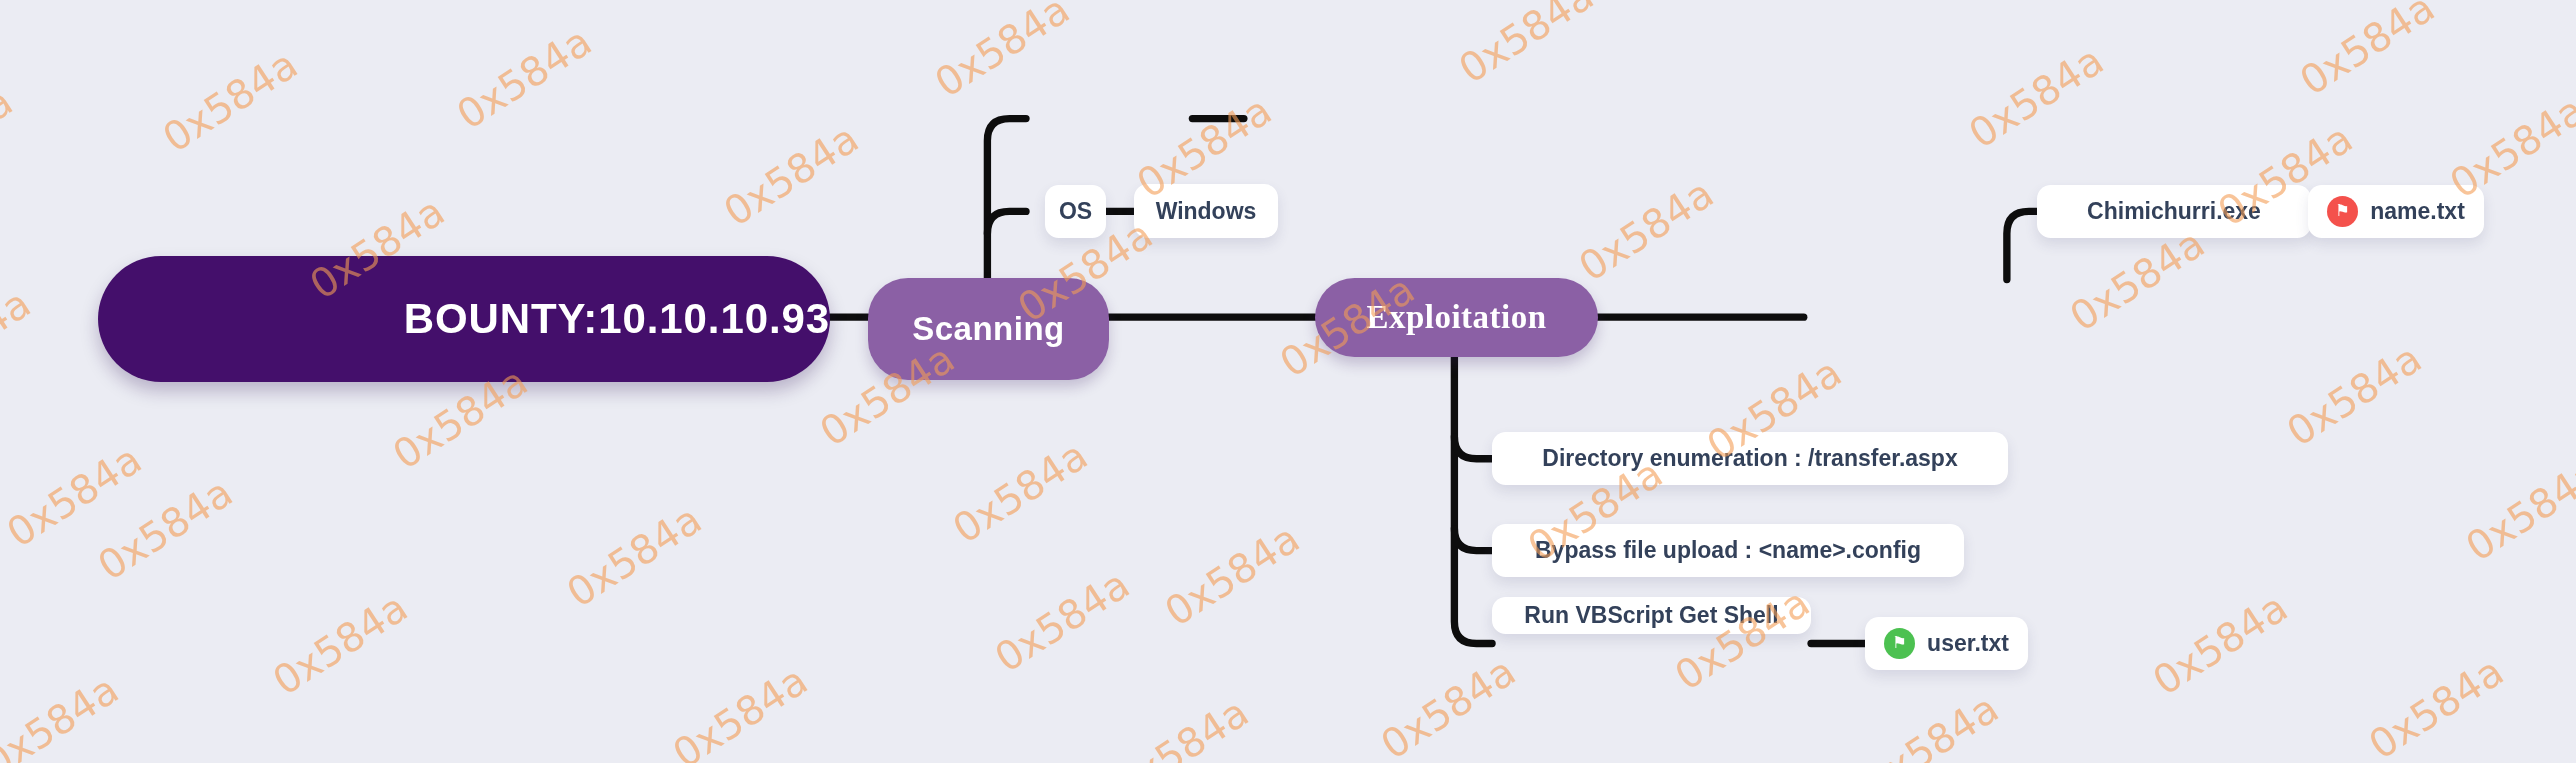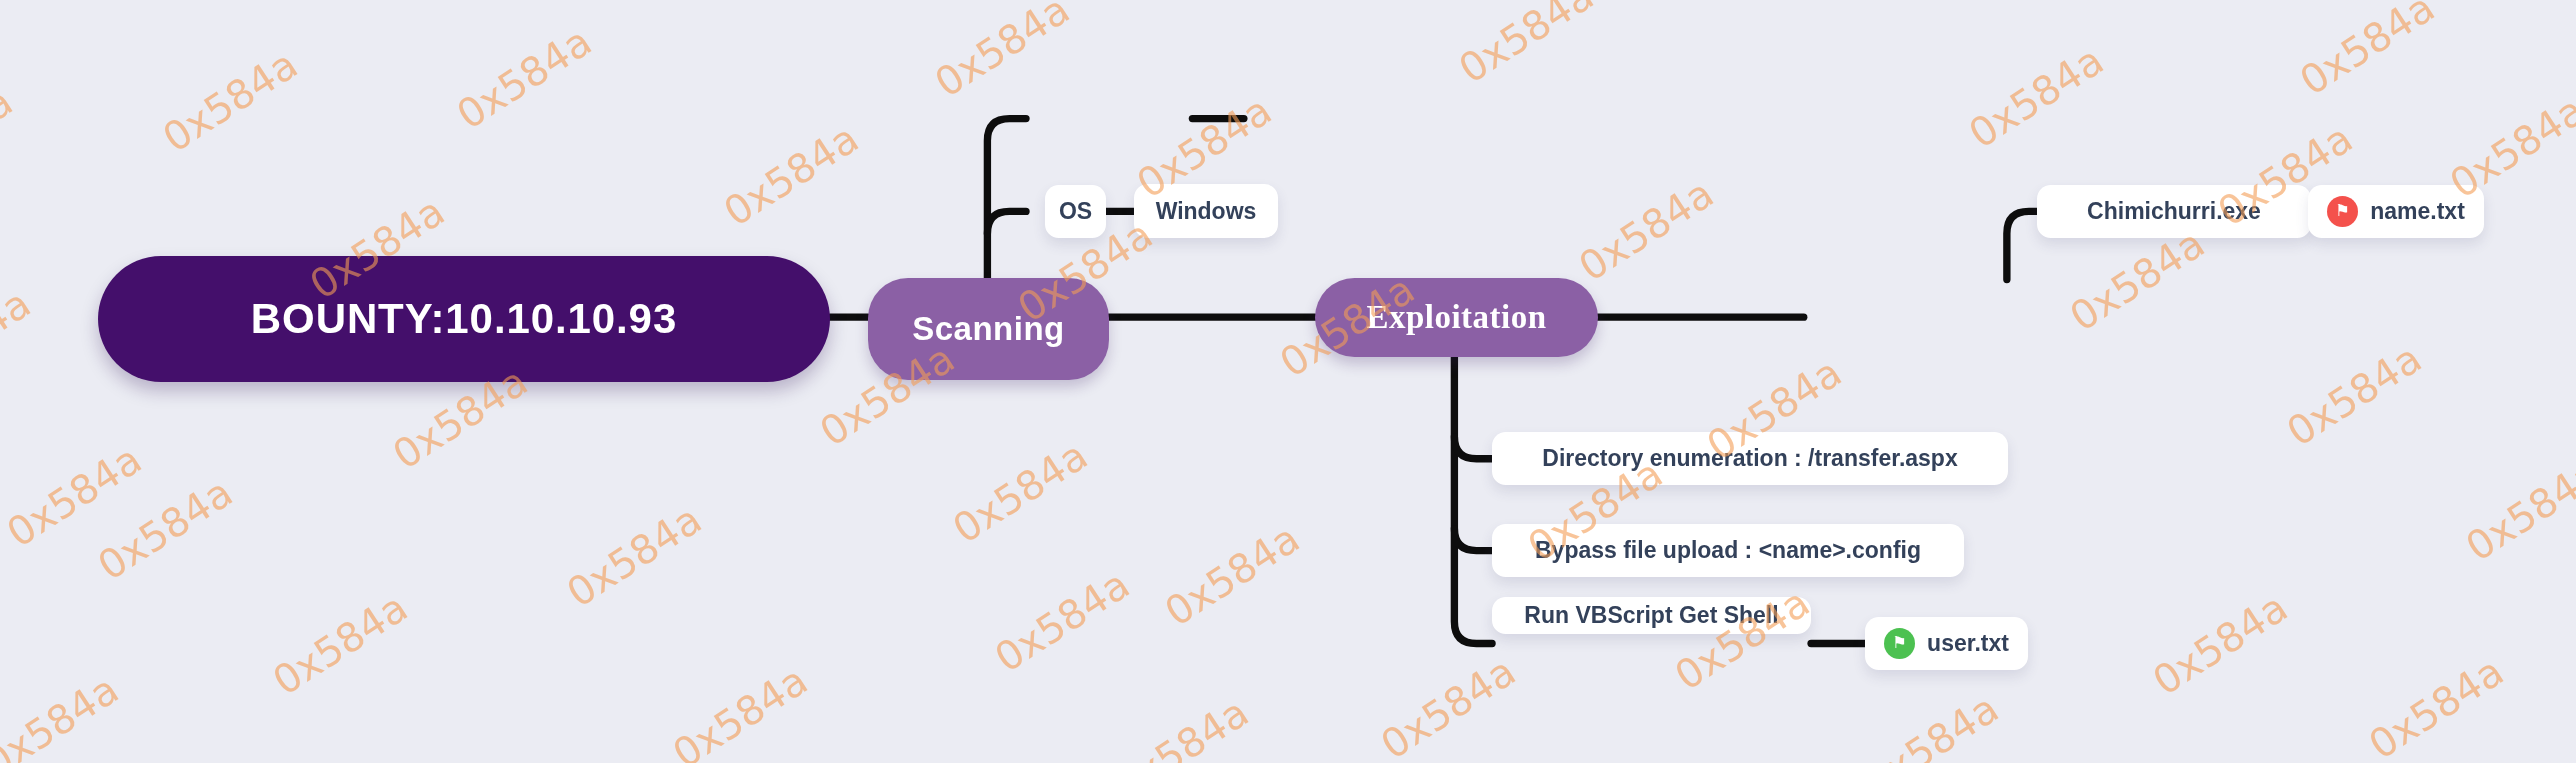--- a/index.html
+++ b/index.html
@@ -16,20 +16,21 @@
     display:flex;align-items:center;justify-content:center;
     z-index:2;
     box-sizing:border-box;
     white-space:pre;
   }
   .root-node{
     background:#440f6b;color:#ffffff;
     border-radius:63px;
     font-size:42px;font-weight:700;letter-spacing:0.9px;
     box-shadow:0 9.2px 16.5px rgba(40,10,80,0.25);
+    justify-content:flex-end;
   }
   .branch-node{
     background:#8b60a5;color:#ffffff;
     border-radius:40px;
     font-size:33px;font-weight:700;letter-spacing:0.5px;
     box-shadow:0 7.4px 13px rgba(60,30,100,0.22);
   }
   .card{
     background:#ffffff;color:#33415a;
     border-radius:13.8px;

